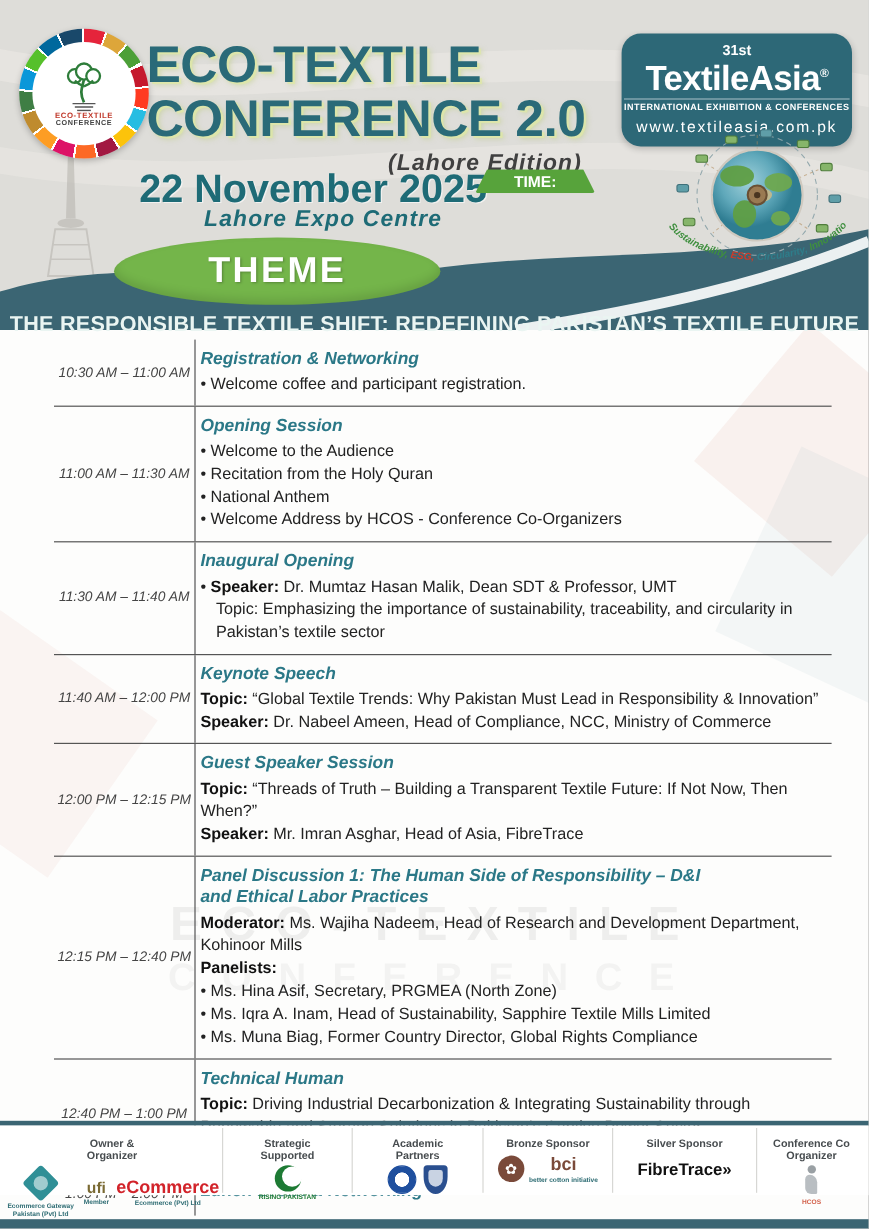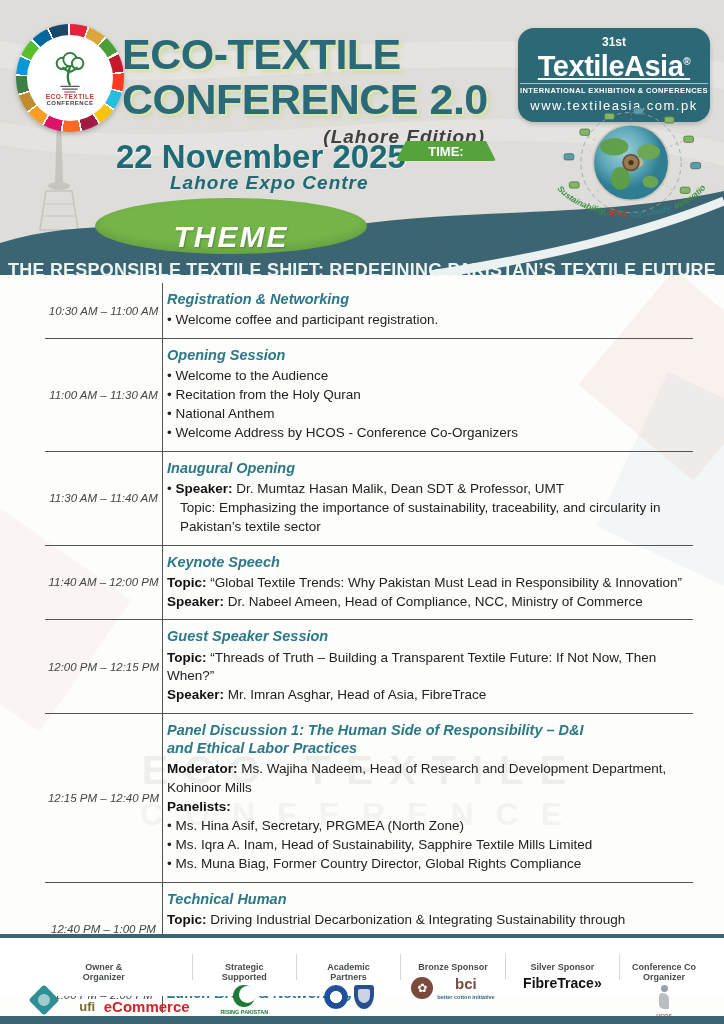--- a/index.html
+++ b/index.html
@@ -25,50 +25,50 @@
     text-shadow:1px 1px 0 rgba(255,255,255,.6);}
   .venue{position:absolute;left:170px;top:172px;font-size:19px;font-weight:bold;font-style:italic;color:#1e6b76;letter-spacing:1px;z-index:2;}
   .time-tab{position:absolute;left:396px;top:141px;width:100px;height:20px;background:#57a33b;z-index:2;
     clip-path:polygon(10% 0,90% 0,100% 100%,0 100%);color:#fff;font-weight:bold;font-size:13px;
     display:flex;align-items:center;justify-content:center;border-radius:3px;}
   .time-box{position:absolute;left:368px;top:160px;width:156px;height:25px;background:#fff;border:1px solid #b9bdb9;border-radius:12px;z-index:2;
     display:flex;align-items:center;justify-content:center;font-size:14.5px;color:#45555c;box-shadow:0 1px 2px rgba(0,0,0,.15);}
   .brand-box{position:absolute;left:518px;top:28px;width:192px;height:94px;background:#2d6877;border-radius:16px;z-index:3;
     color:#fff;text-align:center;box-shadow:0 2px 5px rgba(0,0,0,.2);}
   .brand-badge{font-size:12px;font-weight:bold;margin-top:7px;}
-  .brand-name{font-size:29px;font-weight:800;letter-spacing:-.5px;line-height:26px;text-decoration:underline;}
+  .brand-name{font-size:29px;font-weight:800;letter-spacing:-.5px;line-height:26px;}
   .brand-name sup{font-size:10px;}
   .brand-tag{font-size:7.5px;letter-spacing:.4px;font-weight:bold;margin-top:3px;border-top:1px solid rgba(255,255,255,.6);display:inline-block;padding-top:2px;}
   .brand-url{font-size:13px;letter-spacing:1.5px;margin-top:1px;}
   .minaret{position:absolute;left:36px;top:112px;z-index:1;opacity:.55;}
   .globe{position:absolute;left:543px;top:108px;width:176px;z-index:4;}
   
   .theme-band{position:absolute;left:0;top:185px;z-index:1;}
   .theme-ellipse{position:absolute;left:95px;top:198px;width:272px;height:56px;background:#74b54a;border-radius:50%;z-index:2;
-    display:flex;align-items:flex-end;justify-content:center;box-shadow:inset 0 -4px 8px rgba(0,0,0,.12);font-style:italic;}
+    display:flex;align-items:center;justify-content:center;box-shadow:inset 0 -4px 8px rgba(0,0,0,.12);}
   .theme-label{color:#fff;font-weight:800;font-size:30px;letter-spacing:2px;text-shadow:1px 1px 2px rgba(0,0,0,.25);}
   .theme-title{position:absolute;left:0;top:240px;width:724px;text-align:center;z-index:2;
     color:#eaf5f2;font-weight:800;font-size:18px;letter-spacing:.2px;margin-top:20px;}
   
   .agenda{position:absolute;left:45px;top:283px;width:648px;z-index:2;}
   .arow{display:flex;border-bottom:1.5px solid #555;}
   .arow:last-child{border-bottom:none;}
   .atime{flex:0 0 117px;display:flex;align-items:center;justify-content:center;
     font-size:11.5px;font-style:italic;color:#454545;white-space:nowrap;}
   .acontent{flex:1;border-left:1.5px solid #555;padding:7px 6px 8px 4px;}
   .atitle{color:#2b7887;font-weight:bold;font-style:italic;font-size:14.5px;margin:0 0 3px 0;max-width:440px;line-height:1.25;}
   .aline{font-size:13.5px;color:#222;line-height:1.4;}
   .aline .b{font-weight:bold;color:#111;}
   .aline.indent{padding-left:13px;}
   
   .wm-poly{position:absolute;z-index:0;}
   .wm-text{position:absolute;left:0;width:724px;text-align:center;z-index:1;font-weight:800;color:rgba(90,90,90,.09);}
   
   .foot-line{position:absolute;left:0;top:934px;width:724px;height:4px;background:#3b6573;z-index:5;}
-  .footer{position:absolute;left:0;top:938px;width:724px;height:58px;background:#fff;z-index:5;display:flex;align-items:stretch;padding:16px;box-sizing:border-box;}
+  .footer{position:absolute;left:0;top:938px;width:724px;height:58px;background:#fff;z-index:5;display:flex;align-items:stretch;padding:2px;box-sizing:border-box;}
   .fsec{display:flex;flex-direction:column;align-items:center;padding-top:9px;border-right:1px solid #d7d7d4;}
   .fsec:last-child{border-right:none;}
   .flabel{font-size:9px;font-weight:bold;color:#474c4f;text-align:center;line-height:1.1;}
   .flogos{flex:1;display:flex;align-items:center;justify-content:center;gap:6px;padding:2px 2px 6px 2px;}
   .lg{display:flex;flex-direction:column;align-items:center;justify-content:center;gap:2px;}
   .lg.rowl{flex-direction:row;gap:4px;}
   .lg .txt{font-weight:bold;}
   .lg .cap{font-size:5.5px;font-weight:bold;text-align:center;line-height:1.2;max-width:66px;color:#2f6d74;}
   .diamond{width:22px;height:22px;background:var(--c);transform:rotate(45deg);border-radius:3px;position:relative;margin:4px;}
   .diamond::after{content:"";position:absolute;inset:5px;border-radius:50%;background:rgba(255,255,255,.55);}

